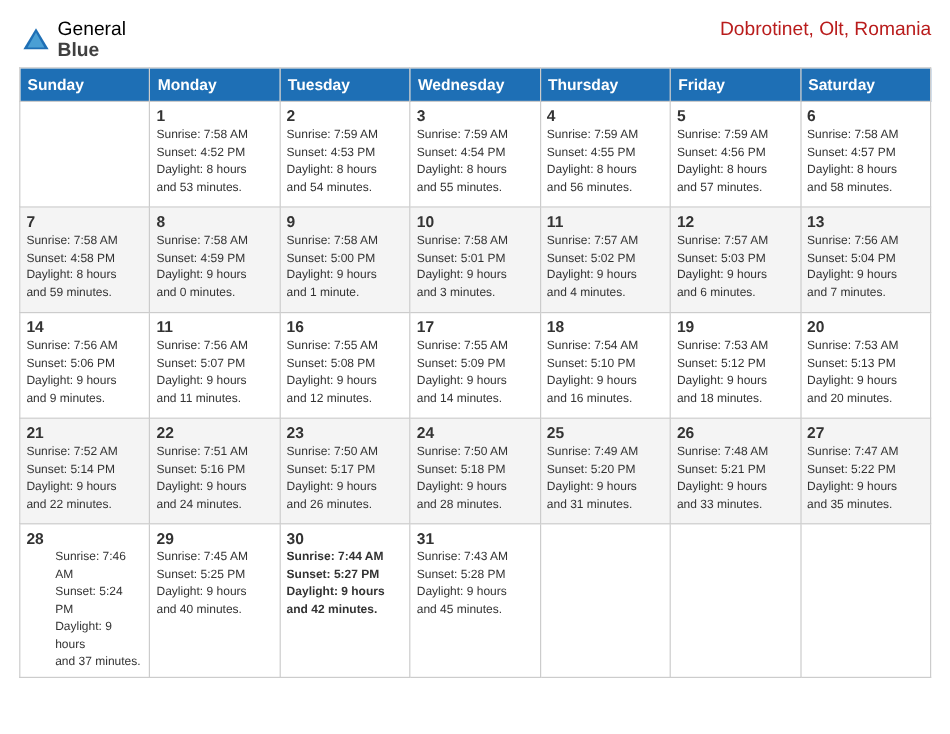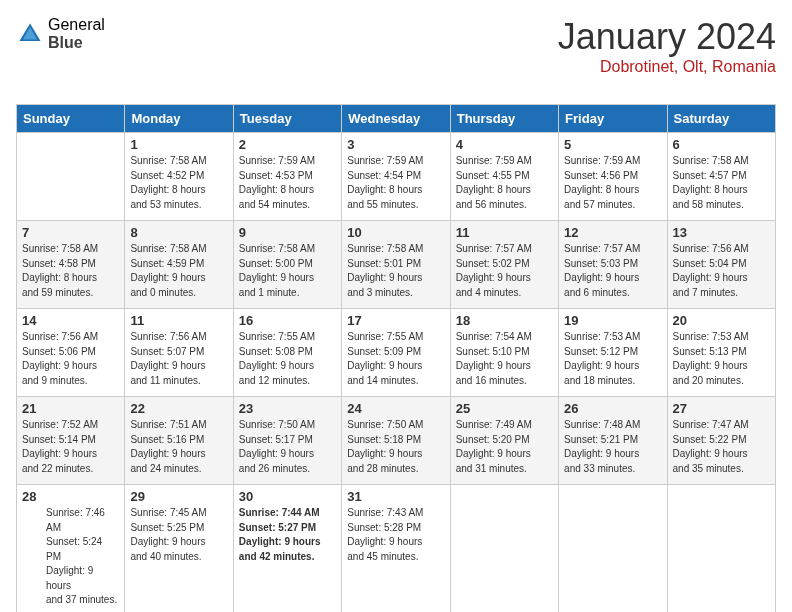--- a/index.html
+++ b/index.html
@@ -7,21 +7,21 @@
       font-family: Arial, sans-serif;
       background: #fff;
       width: 792px;
       min-height: 612px;
       padding: 16px;
     }
     .header-area {
       display: flex;
       justify-content: space-between;
       align-items: flex-start;
-      margin-bottom: 28px;
+      margin-bottom: 5px;
     }
     .logo {
       display: flex;
       align-items: center;
       gap: 4px;
     }
     .logo-text {
       display: flex;
       flex-direction: column;
       line-height: 1.1;
@@ -90,21 +90,20 @@
     <svg class="logo-icon" viewBox="0 0 40 40">
       <polygon points="20,5 35,30 5,30" fill="#1e6fb5"></polygon>
       <polygon points="20,10 30,28 10,28" fill="#4a9fd4"></polygon>
     </svg>
     <div class="logo-text">
       <span>General</span>
       <span style="color:#404040;font-weight:bold;font-size:16px;">Blue</span>
     </div>
   </div>
   <div class="title-area">
-    <div class="calendar-title">January 2024</div>
     <div class="calendar-subtitle">Dobrotinet, Olt, Romania</div>
   </div>
 </div>
 
 <table>
   <thead>
     <tr>
     <th>Sunday</th>
         <th>Monday</th>
         <th>Tuesday</th>

